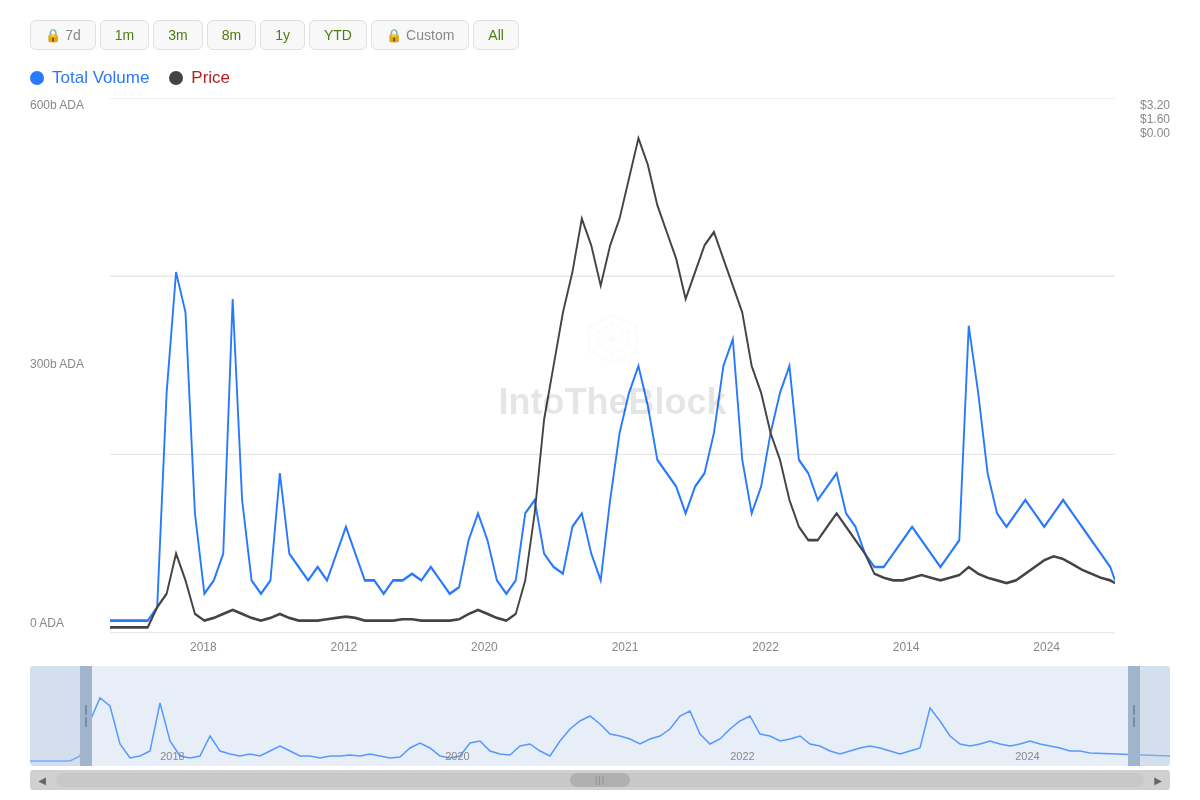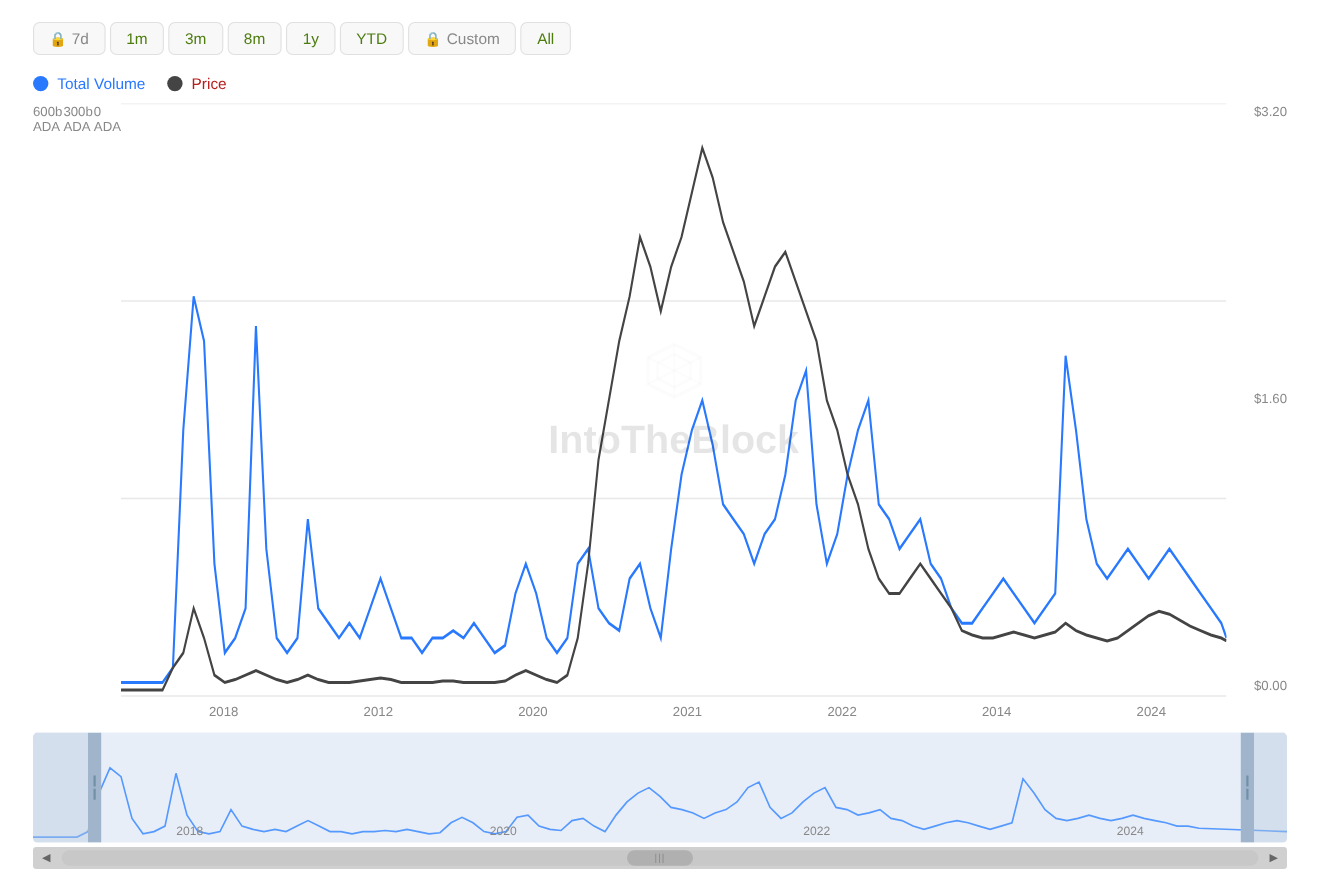--- a/index.html
+++ b/index.html
@@ -45,21 +45,21 @@
       display: flex;
       align-items: center;
       gap: 20px;
       margin-bottom: 10px;
       flex-shrink: 0;
     }
     .legend-item {
       display: flex;
       align-items: center;
       gap: 8px;
-      font-size: 14px;
+      font-size: 17px;
       font-weight: 500;
     }
     .legend-dot {
       width: 14px;
       height: 14px;
       border-radius: 50%;
     }
     .legend-dot.blue { background: #2979ff; }
     .legend-dot.dark { background: #444; }
     .legend-label-volume { color: #2979ff; }
@@ -107,34 +107,34 @@
     }
 
     
     .y-axis-left {
       position: absolute;
       left: 0;
       top: 0;
       bottom: 30px;
       width: 80px;
       display: flex;
-      flex-direction: row;
+      flex-direction: column;
       justify-content: space-between;
       font-size: 12px;
       color: #888;
     }
     .y-axis-right {
       position: absolute;
       right: 0;
       top: 0;
       bottom: 30px;
       width: 55px;
       display: flex;
       flex-direction: column;
-      justify-content: space-between;
+      justify-content: flex-start;
       align-items: flex-end;
       font-size: 12px;
       color: #888;
     }
     
     .x-axis {
       height: 26px;
       display: flex;
       align-items: center;
       margin-left: 80px;

